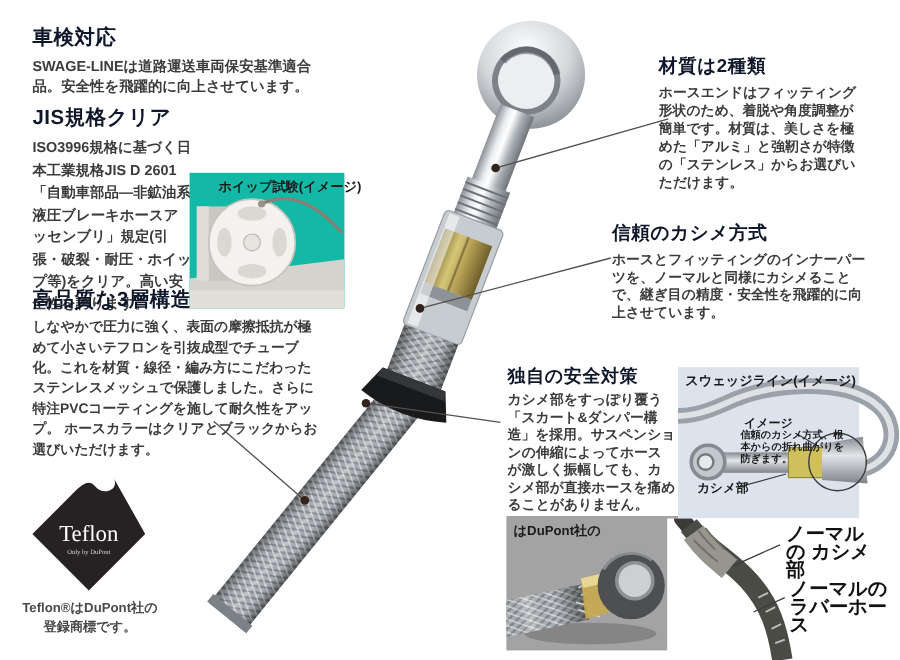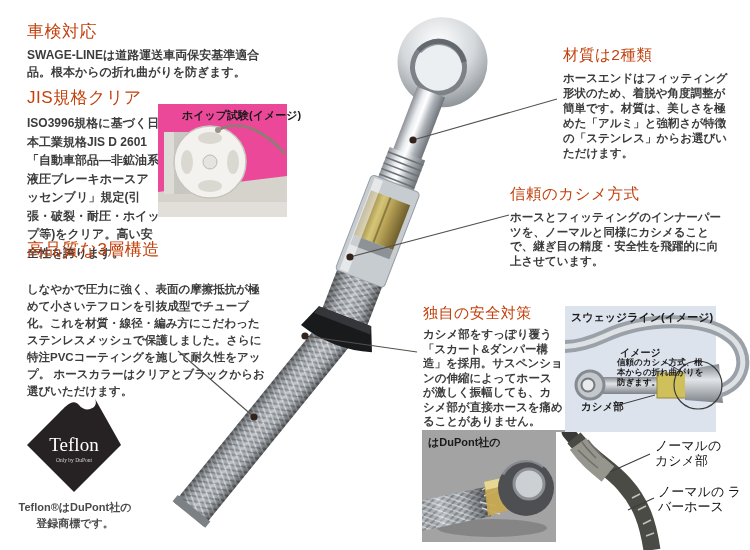--- a/index.html
+++ b/index.html
@@ -2,36 +2,36 @@
 <html><head>
 <meta charset="utf-8">
 <style>
   html,body{margin:0;padding:0;background:#fff;}
   .canvas{
     position:relative;width:750px;height:550px;background:#ffffff;overflow:hidden;
     font-family:"Liberation Sans","DejaVu Sans",sans-serif;color:#3c3c3c;
   }
   .abs{position:absolute;}
   h2.blue{
-    margin:0;color:#c2410c;font-weight:normal;letter-spacing:.5px;
+    margin:0;color:#0f172a;font-weight:bold;letter-spacing:.5px;
   }
   .h-left{font-size:17px;}
   .h-right{font-size:15.5px;}
   .body-txt{margin:0;color:#3c3c3c;font-weight:bold;}
   .t-left{font-size:12px;line-height:17px;}
   .t-left2{font-size:11.5px;line-height:17px;}
   .t-right{font-size:11.5px;line-height:15px;}
   .fig-label{font-weight:bold;color:#1a1a1a;}
   .panel{background:#dce3ed;}
   .rival{background:#a3a3a3;}
-  .whipfig{background:#ec4899;}
+  .whipfig{background:#14b8a6;margin-top:40px;}
   .lbl-sm{font-size:11px;}
   svg{display:block;}
   .teflon-caption{font-size:11px;line-height:16px;text-align:center;color:#4a4a4a;font-weight:bold;}
-  .nlabel{font-size:13px;line-height:15px;font-weight:normal;color:#111;}
+  .nlabel{font-size:16px;line-height:15px;font-weight:bold;color:#111;}
 </style>
 </head>
 <body>
 
 <div class="canvas">
 
   <svg class="abs" style="left:0;top:0;" width="750" height="550" viewBox="0 0 750 550">
     <defs>
       <linearGradient id="chrome" x1="0" y1="0" x2="1" y2="0">
         <stop offset="0" stop-color="#8d9196"></stop>
@@ -111,31 +111,31 @@
     <g fill="#32241b">
       <circle cx="413" cy="140" r="3.6"></circle>
         <circle cx="350" cy="257" r="3.6"></circle>
       <circle cx="305" cy="336" r="3.6"></circle>
         <circle cx="254" cy="417" r="3.6"></circle>
     </g>
   </svg>
 
   <div class="abs" style="left:27px;top:20px;width:240px;">
     <h2 class="blue h-left">車検対応</h2>
-    <p class="body-txt t-left" style="margin-top:4px;">SWAGE-LINEは道路運送車両保安基準適合品。根本からの折れ曲がりを防ぎます。</p>
+    <p class="body-txt t-left" style="margin-top:4px;">SWAGE-LINEは道路運送車両保安基準適合品。安全性を飛躍的に向上させています。</p>
   </div>
 
   <div class="abs" style="left:27px;top:86px;width:240px;">
     <h2 class="blue h-left">JIS規格クリア</h2>
     <p class="body-txt t-left" style="margin-top:5px;width:133px;line-height:18.5px;">ISO3996規格に基づく日本工業規格JIS D 2601「自動車部品―非鉱油系液圧ブレーキホースアッセンブリ」規定(引張・破裂・耐圧・ホイップ等)をクリア。高い安全性を誇ります。</p>
   </div>
 
   <div class="abs" style="left:27px;top:238px;width:242px;">
     <h2 class="blue h-left">高品質な3層構造</h2>
-    <p class="body-txt t-left2" style="margin-top:20px;">しなやかで圧力に強く、表面の摩擦抵抗が極めて小さいテフロンを引抜成型でチューブ化。これを材質・線径・編み方にこだわったステンレスメッシュで保護しました。さらに特注PVCコーティングを施して耐久性をアップ。 ホースカラーはクリアとブラックからお選びいただけます。</p>
+    <p class="body-txt t-left2" style="margin-top:4px;">しなやかで圧力に強く、表面の摩擦抵抗が極めて小さいテフロンを引抜成型でチューブ化。これを材質・線径・編み方にこだわったステンレスメッシュで保護しました。さらに特注PVCコーティングを施して耐久性をアップ。 ホースカラーはクリアとブラックからお選びいただけます。</p>
   </div>
 
   <div class="abs whipfig" style="left:158px;top:104px;width:129px;height:113px;">
     <svg width="129" height="113" viewBox="0 0 129 113">
       <polygon points="0,88 129,72 129,113 0,113" fill="#d6d3cd"></polygon>
       <rect x="0" y="98" width="129" height="15" fill="#e2dfda"></rect>
       <rect x="6" y="28" width="26" height="62" fill="#c9c7c2"></rect>
       <rect x="6" y="28" width="10" height="62" fill="#dedcd7"></rect>
       <circle cx="52" cy="58" r="36" fill="#f3f2ef" stroke="#c7c4be" stroke-width="1.5"></circle>
       <g fill="#dbd8d1">
@@ -153,21 +153,21 @@
 
   <div class="abs" style="left:10px;top:392px;width:140px;">
     <svg width="140" height="105" viewBox="0 0 140 105">
       <path d="M17,53 L49,21 C56,14 63,6 69,13 C73,18 79,19 84,15 C87,12 86,8 84,5 L111,53 L64,100 Z" fill="#262123"></path>
       <text x="64" y="59" text-anchor="middle" font-family="Liberation Serif, serif" font-size="19" fill="#ffffff">Teflon</text>
       <text x="64" y="70" text-anchor="middle" font-family="Liberation Serif, serif" font-size="5.5" fill="#d9d5d2">Only by DuPont</text>
     </svg>
     <div class="teflon-caption" style="width:120px;margin-left:5px;margin-top:2px;">Teflon®はDuPont社の 登録商標です。</div>
   </div>
 
-  <div class="abs" style="left:563px;top:45px;width:170px;">
+  <div class="abs" style="left:549px;top:45px;width:170px;">
     <h2 class="blue h-right">材質は2種類</h2>
     <p class="body-txt t-right" style="margin-top:5px;">ホースエンドはフィッティング形状のため、着脱や角度調整が簡単です。材質は、美しさを極めた「アルミ」と強靭さが特徴の「ステンレス」からお選びいただけます。</p>
   </div>
 
   <div class="abs" style="left:510px;top:184px;width:218px;">
     <h2 class="blue h-right">信頼のカシメ方式</h2>
     <p class="body-txt t-right" style="margin-top:5px;line-height:14.5px;">ホースとフィッティングのインナーパーツを、ノーマルと同様にカシメることで、継ぎ目の精度・安全性を飛躍的に向上させています。</p>
   </div>
 
   <div class="abs" style="left:423px;top:304px;width:140px;">

